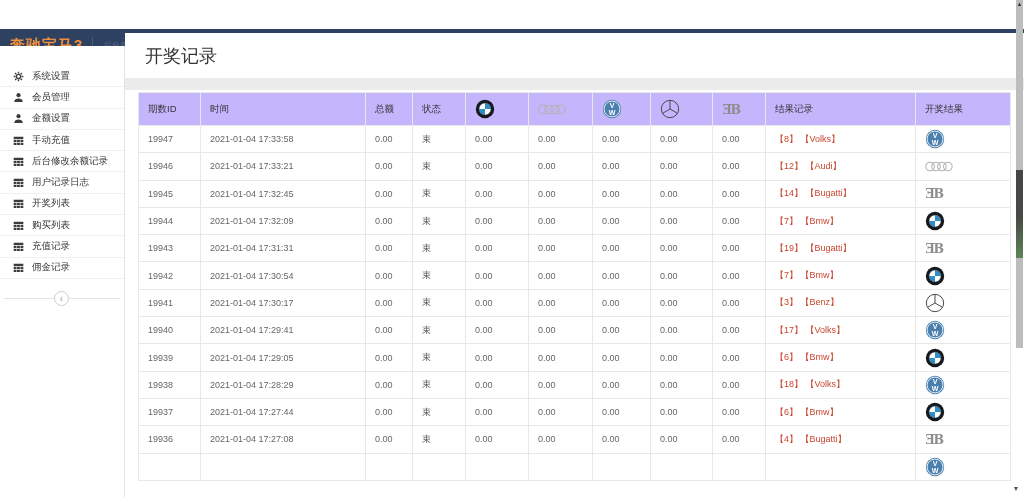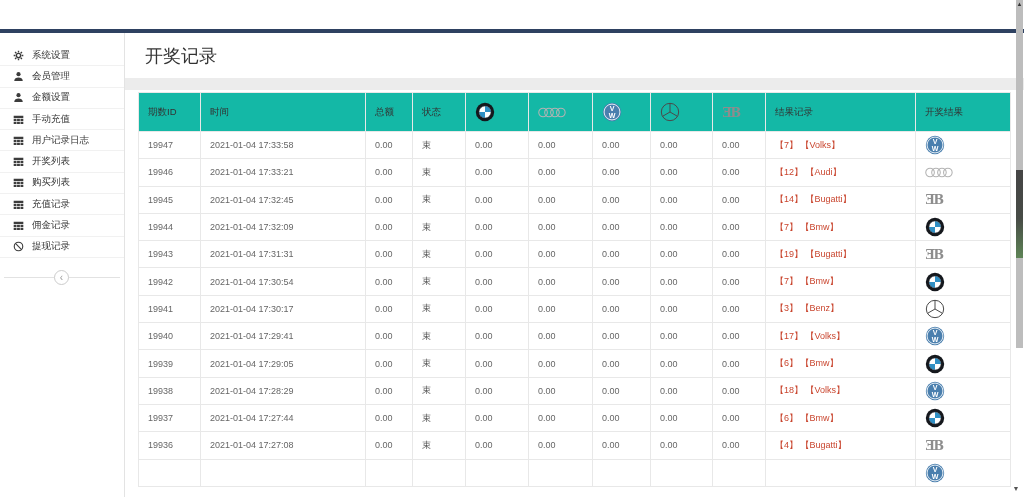--- a/index.html
+++ b/index.html
@@ -18,22 +18,22 @@
   }
   .logo { color:#ef8e3c; font-size:15px; font-weight:bold; letter-spacing:1px; padding:0 9px 0 10px; }
   .subtitle {
     color:#556792; font-size:8.5px; font-style:italic; font-weight:normal;
     border-left:1px solid #495980; padding-left:9px; height:16px; line-height:16px;
   }
   .topbar-right { margin-left:auto; padding-right:20px; display:flex; gap:4px; align-items:center; font-size:13px; color:#e8ebf2; }
   .topbar-right a { color:#e8ebf2; text-decoration:none; cursor:pointer; }
   
   .sidebar {
-    position:absolute; top:33px; left:0; width:125px; bottom:0;
-    background:#fff; border-right:1px solid #e3e3e3; padding-top:12px;
+    position:absolute; top:46px; left:0; width:125px; bottom:0;
+    background:#fff; border-right:1px solid #e3e3e3; padding-top:20px;
   }
   .side-item {
     height:21.3px; display:flex; align-items:center; gap:8px;
     padding-left:13px; border-bottom:1px solid #f1f1f1;
     font-size:9.5px; color:#333; cursor:pointer; white-space:nowrap; overflow:hidden;
   }
   .side-icon { width:11px; height:11px; display:inline-flex; flex:0 0 11px; }
   .side-icon svg { width:11px; height:11px; }
   .collapse-wrap { position:relative; height:16px; margin-top:12px; }
   .collapse-line { position:absolute; top:7px; left:4px; right:4px; border-top:1px solid #e2e2e2; }
@@ -42,21 +42,21 @@
     width:15px; height:15px; border:1px solid #ccc; border-radius:50%;
     background:#fff; color:#999; font-size:10px; line-height:13px; text-align:center; cursor:pointer;
   }
   
   .main { position:absolute; left:125px; top:33px; right:0; bottom:0; background:#fff; overflow:hidden; }
   .title-block { height:45px; display:flex; align-items:center; padding-left:20px; font-size:18px; color:#333; background:#fff; }
   .divider-strip { height:12px; background:#ececec; }
   .table-wrap { padding:2px 0 0 13px; }
   table { border-collapse:collapse; table-layout:fixed; width:872px; font-size:9px; color:#666; background:#fff; }
   th, td { border:1px solid #e8e8e8; padding:0 4px 0 9px; text-align:left; white-space:nowrap; overflow:hidden; }
-  thead th { background:#14b8a6; height:39px; font-weight:normal; font-size:9.5px; color:#333; }
+  thead th { background:#c4b5fd; height:33px; font-weight:normal; font-size:9.5px; color:#333; }
   tbody td { height:27.3px; }
   .red { color:#c9462f; }
   .status-end { color:#555; }
   .brand { display:inline-flex; vertical-align:middle; align-items:center; }
   
   .scroll-track { position:absolute; left:1016px; top:0; width:7px; height:348px; background:#bdbdbd; }
   .scroll-thumb { position:absolute; left:0; top:170px; width:7px; height:88px;
     background:linear-gradient(180deg,#454545 0%,#474b46 55%,#5e8456 100%); cursor:pointer; }
   .scroll-up { position:absolute; left:1016px; top:1px; width:7px; height:7px; color:#333; font-size:6px; line-height:7px; text-align:center; cursor:pointer; }
   .scroll-down { position:absolute; left:1010px; top:483px; width:12px; height:12px; color:#555; font-size:7px; line-height:12px; text-align:center; cursor:pointer; }
@@ -112,20 +112,28 @@
           </svg>
         </span>
         <span>手动充值</span>
       </div>
       <div class="side-item">
         <span class="side-icon">
           <svg viewBox="0 0 16 16" fill="#3c3c3c">
             <path d="M1 2.5h14v3.3H1zM1 7h4.1v3.3H1zm4.9 0h4.1v3.3H5.9zm5 0H15v3.3h-4.1zM1 11.2h4.1v3.3H1zm4.9 0h4.1v3.3H5.9zm5 0H15v3.3h-4.1z"></path>
           </svg>
         </span>
+        <span>后台修改余额记录</span>
+      </div>
+      <div class="side-item">
+        <span class="side-icon">
+          <svg viewBox="0 0 16 16" fill="#3c3c3c">
+            <path d="M1 2.5h14v3.3H1zM1 7h4.1v3.3H1zm4.9 0h4.1v3.3H5.9zm5 0H15v3.3h-4.1zM1 11.2h4.1v3.3H1zm4.9 0h4.1v3.3H5.9zm5 0H15v3.3h-4.1z"></path>
+          </svg>
+        </span>
         <span>用户记录日志</span>
       </div>
       <div class="side-item">
         <span class="side-icon">
           <svg viewBox="0 0 16 16" fill="#3c3c3c">
             <path d="M1 2.5h14v3.3H1zM1 7h4.1v3.3H1zm4.9 0h4.1v3.3H5.9zm5 0H15v3.3h-4.1zM1 11.2h4.1v3.3H1zm4.9 0h4.1v3.3H5.9zm5 0H15v3.3h-4.1z"></path>
           </svg>
         </span>
         <span>开奖列表</span>
       </div>
@@ -145,29 +153,20 @@
         </span>
         <span>充值记录</span>
       </div>
       <div class="side-item">
         <span class="side-icon">
           <svg viewBox="0 0 16 16" fill="#3c3c3c">
             <path d="M1 2.5h14v3.3H1zM1 7h4.1v3.3H1zm4.9 0h4.1v3.3H5.9zm5 0H15v3.3h-4.1zM1 11.2h4.1v3.3H1zm4.9 0h4.1v3.3H5.9zm5 0H15v3.3h-4.1z"></path>
           </svg>
         </span>
         <span>佣金记录</span>
-      </div>
-      <div class="side-item">
-        <span class="side-icon">
-          <svg viewBox="0 0 16 16">
-            <circle cx="8" cy="8" r="6.2" fill="none" stroke="#3c3c3c" stroke-width="1.6"></circle>
-            <path d="M3.6 3.6l8.8 8.8" stroke="#3c3c3c" stroke-width="1.6"></path>
-          </svg>
-        </span>
-        <span>提现记录</span>
       </div>
     </div>
   <div class="collapse-wrap">
     <div class="collapse-line"></div>
     <div class="collapse-btn">‹</div>
   </div>
 </div>
 
 <div class="main">
   <div class="title-block">开奖记录</div>
@@ -239,21 +238,21 @@
           <tr>
             <td>19947</td>
             <td>2021-01-04 17:33:58</td>
             <td>0.00</td>
             <td class="status-end">束</td>
             <td>0.00</td>
             <td>0.00</td>
             <td>0.00</td>
             <td>0.00</td>
             <td>0.00</td>
-            <td class="red">【7】 【Volks】</td>
+            <td class="red">【8】 【Volks】</td>
             <td><span class="brand">
                 <svg width="20" height="20" viewBox="0 0 24 24">
                   <circle cx="12" cy="12" r="11" fill="#4a7fae"></circle>
                   <circle cx="12" cy="12" r="9.5" fill="none" stroke="#fff" stroke-width="1"></circle>
                   <text x="12" y="11" font-size="8.5" font-weight="bold" fill="#fff" text-anchor="middle" font-family="sans-serif">V</text>
                   <text x="12" y="19.5" font-size="8.5" font-weight="bold" fill="#fff" text-anchor="middle" font-family="sans-serif">W</text>
                 </svg>
               </span></td>
           </tr>
           <tr>

